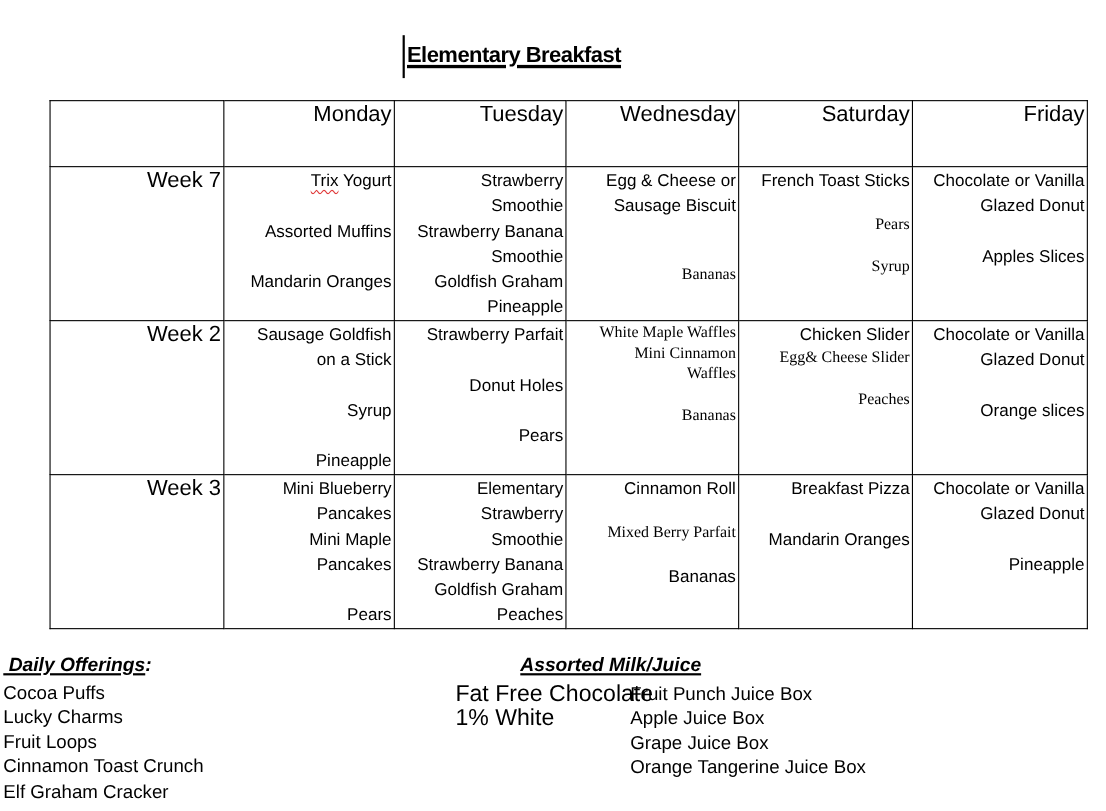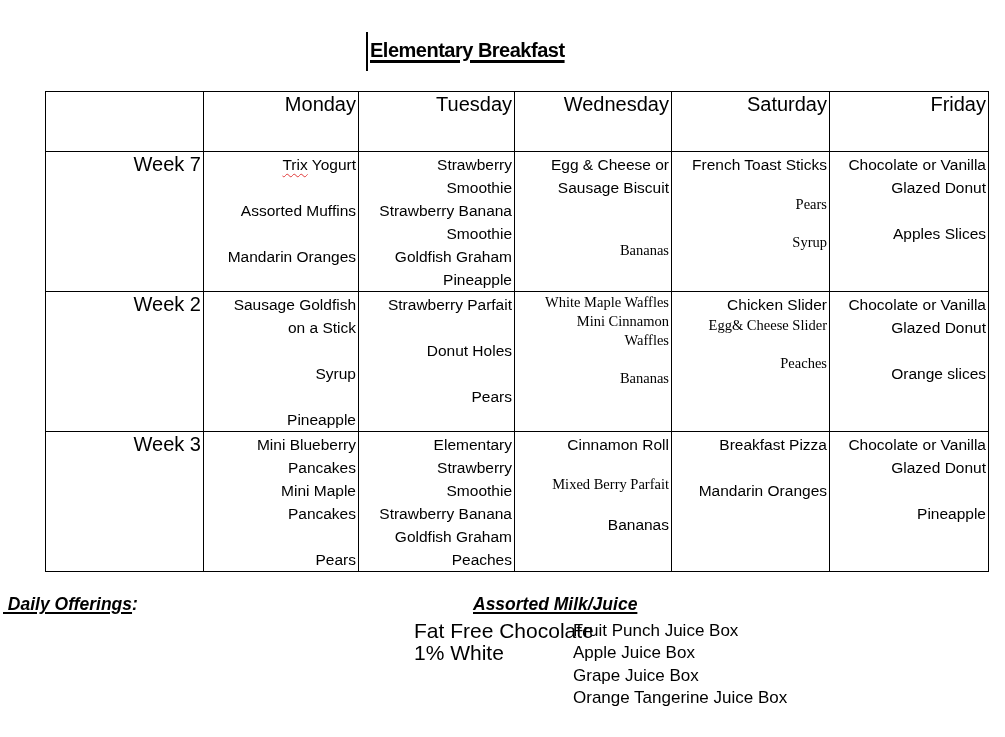--- a/index.html
+++ b/index.html
@@ -194,20 +194,27 @@
           <div class="ln">Glazed Donut</div>
           <div class="ln"></div>
           <div class="ln">Pineapple</div>
         </td>
       </tr>
     </tbody>
 </table>
 
 <div class="daily">
   <div class="section-heading"><span class="u"> Daily Offerings</span><span>:</span></div>
+  <div class="items">
+      <div class="list-line">Cocoa Puffs</div>
+      <div class="list-line">Lucky Charms</div>
+      <div class="list-line">Fruit Loops</div>
+      <div class="list-line">Cinnamon Toast Crunch</div>
+      <div class="list-line">Elf Graham Cracker</div>
+    </div>
 </div>
 
 <div class="mj-heading section-heading"><span class="u">Assorted Milk/Juice</span></div>
 <div class="milk-col">
     <div class="list-line">Fat Free Chocolate</div>
     <div class="list-line">1% White</div>
   </div>
 <div class="juice-col">
     <div class="list-line">Fruit Punch Juice Box</div>
     <div class="list-line">Apple Juice Box</div>

